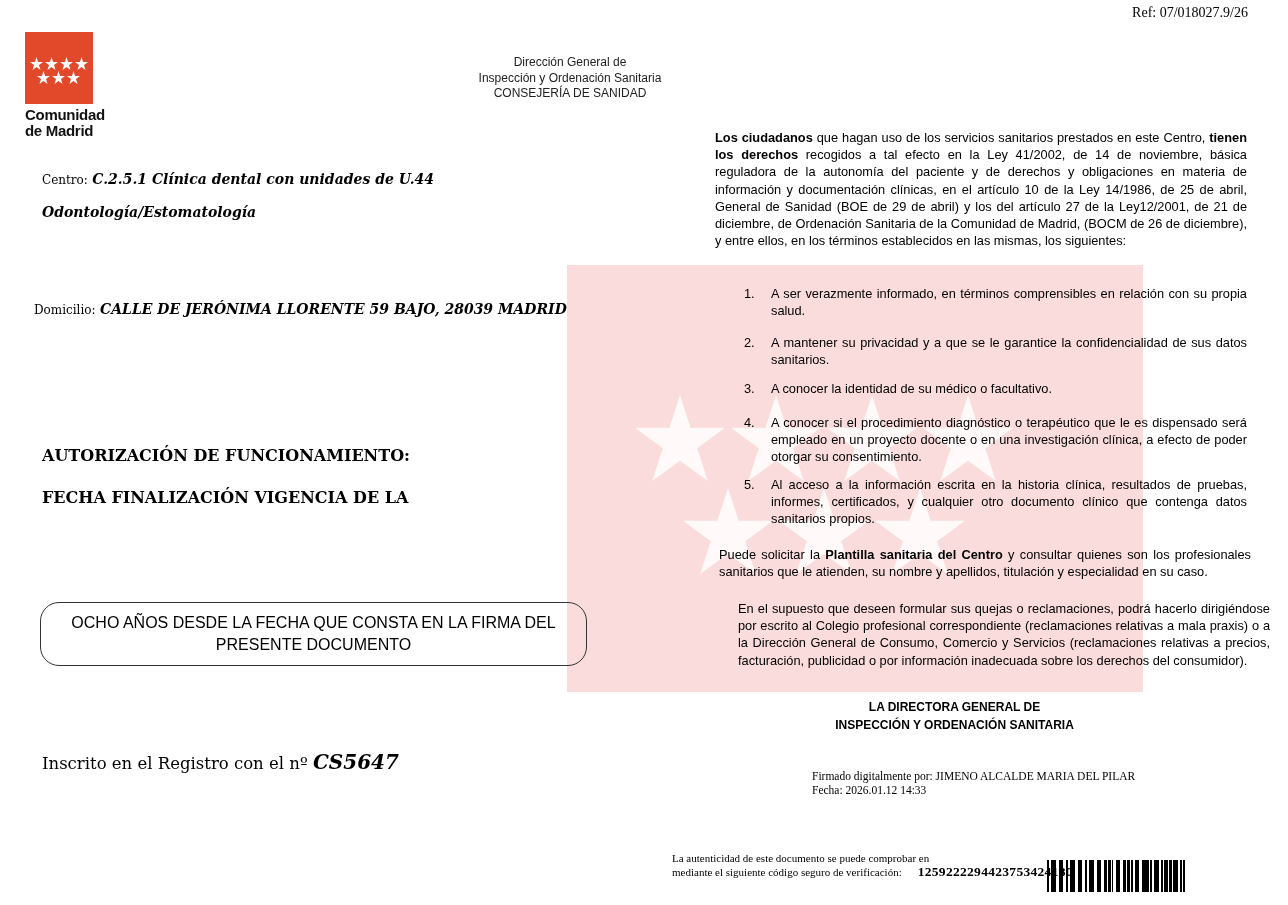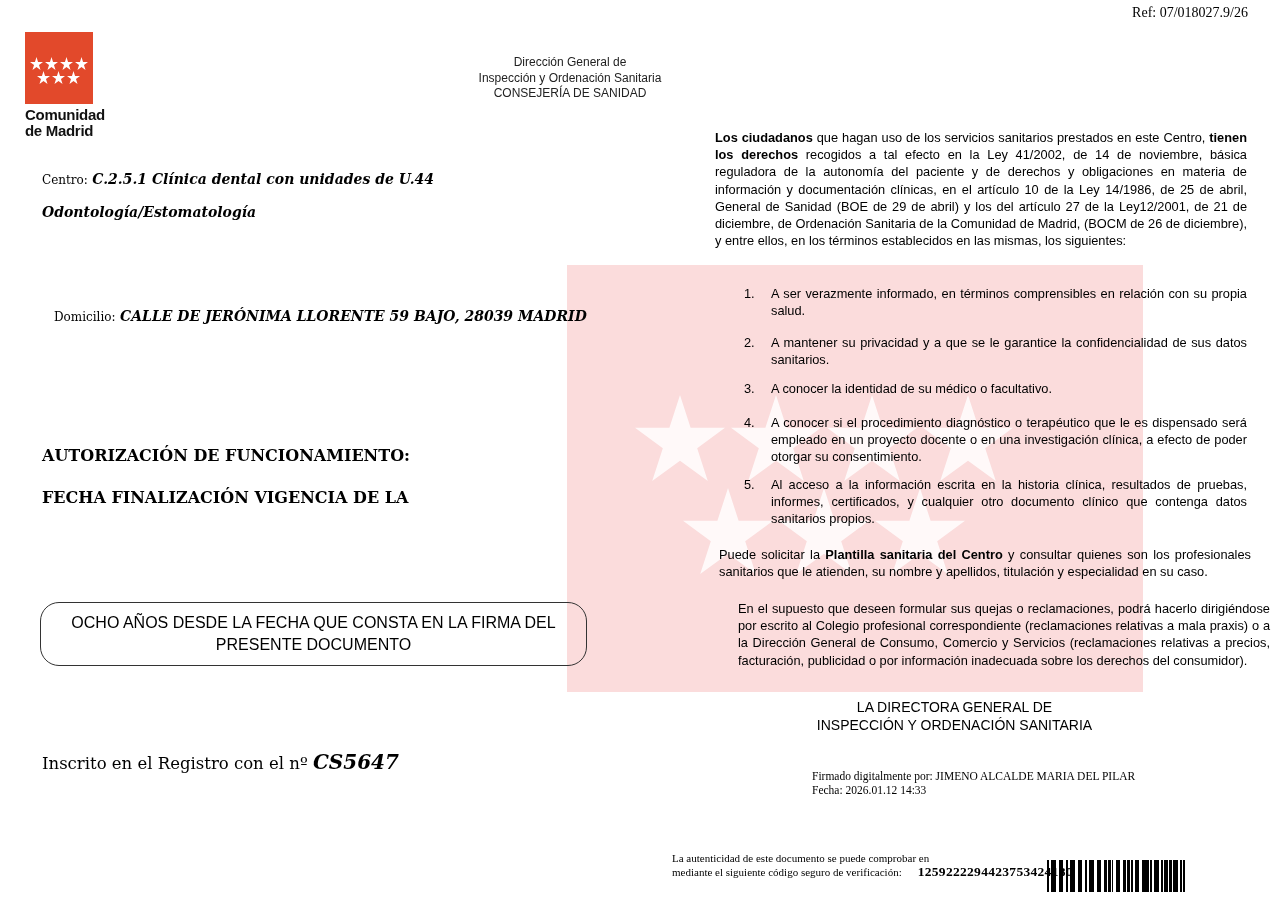--- a/index.html
+++ b/index.html
@@ -24,37 +24,37 @@
   .logo-text{margin-top:3px;font-weight:bold;font-size:15px;line-height:16px;letter-spacing:-0.3px;color:#111;}
   
   .org-header{left:440px;top:55px;width:260px;text-align:center;font-size:12px;line-height:15.5px;color:#222;}
   
   .watermark{position:absolute;left:567px;top:265px;width:576px;height:427px;background:var(--pink);z-index:1;}
   .watermark .star{width:90px;height:86px;background:rgba(255,255,255,0.82);}
   
   .serif-label{font-family:"DejaVu Serif","Liberation Serif",serif;font-size:12px;}
   .serif-value{font-family:"DejaVu Serif","Liberation Serif",serif;font-size:14px;font-weight:bold;font-style:italic;}
   .centro{left:42px;top:163px;width:555px;line-height:31px;}
-  .domicilio{left:54px;top:298px;width:560px;line-height:35px;}
+  .domicilio{left:34px;top:298px;width:560px;line-height:22px;}
   .fecha{left:42px;top:446px;width:520px;font-family:"DejaVu Serif","Liberation Serif",serif;
          font-weight:bold;font-size:16px;}
   .fecha div{margin-bottom:23px;}
   .validity-box{left:40px;top:602px;width:547px;height:64px;border:1.6px solid #333;border-radius:19px;
         display:flex;align-items:center;justify-content:center;text-align:center;
         font-size:16px;line-height:22px;padding:0 24px;box-sizing:border-box;}
   .registro{left:42px;top:750px;width:560px;}
   
   .rc{width:532px;font-size:12.8px;line-height:17.2px;text-align:justify;}
   .intro{left:715px;top:129px;}
   .ritem{position:absolute;left:744px;width:503px;z-index:2;font-size:12.8px;line-height:17.2px;}
   .ritem .num{position:absolute;left:0;top:0;}
   .ritem .txt{display:block;margin-left:27px;text-align:justify;}
   .plantilla{left:715px;top:542px;}
   .complaints{left:738px;top:600px;}
-  .sig-title{left:687px;top:699px;width:535px;text-align:center;font-weight:normal;font-size:14px;line-height:17.5px;}
+  .sig-title{left:687px;top:699px;width:535px;text-align:center;font-weight:bold;font-size:12px;line-height:17.5px;}
   .firmado{left:812px;top:770px;font-family:"Liberation Serif",serif;font-size:11.5px;line-height:13.5px;}
   
   .footer-text{left:672px;top:852px;font-family:"Liberation Serif",serif;font-size:11px;line-height:13.2px;width:560px;}
   .csv-code{font-weight:bold;font-size:13.5px;margin-left:16px;letter-spacing:0.3px;}
   .barcode{left:1047px;top:860px;width:138px;height:32px;
     background-image:
       repeating-linear-gradient(90deg,#000 0 2px,rgba(0,0,0,0) 2px 4px,#000 4px 7px,rgba(0,0,0,0) 7px 8px,#000 8px 9px,rgba(0,0,0,0) 9px 12px,#000 12px 16px,rgba(0,0,0,0) 16px 19px),
       repeating-linear-gradient(90deg,#000 0 1px,rgba(0,0,0,0) 1px 6px,#000 6px 8px,rgba(0,0,0,0) 8px 13px);
   }
   b.inl{font-weight:bold;}

